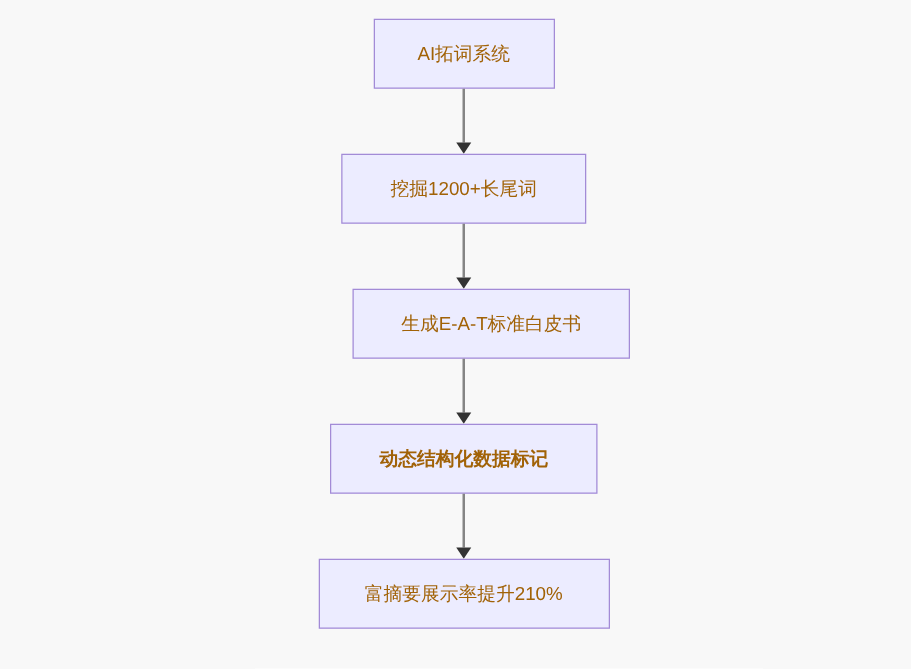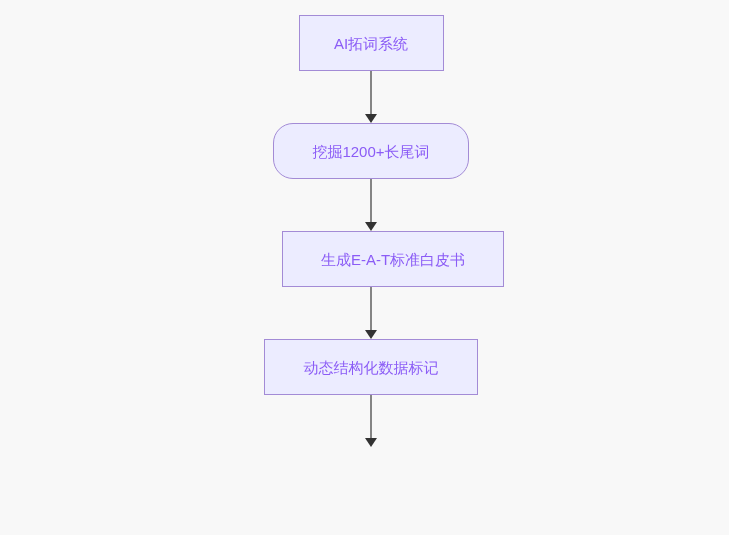--- a/index.html
+++ b/index.html
@@ -26,30 +26,30 @@
     align-items: center;
   }
   .flow-node {
     box-sizing: border-box;
     height: 56px;
     display: flex;
     align-items: center;
     justify-content: center;
     background: #ececff;
     border: 1.4px solid #a38bd6;
-    color: #8b5cf6;
+    color: #a16207;
     font-size: 15px;
     line-height: 1;
     white-space: nowrap;
     padding: 0 12px;
   }
   .flow-node.n1 { min-width: 145px; }
-  .flow-node.n2 { min-width: 196px; border-radius: 20px; }
+  .flow-node.n2 { min-width: 196px; }
   .flow-node.n3 { min-width: 222px; margin-left: 44px; }
-  .flow-node.n4 { min-width: 214px; }
+  .flow-node.n4 { min-width: 214px; font-weight: bold; }
   .flow-node.n5 { min-width: 233px; }
   .flow-arrow {
     height: 52px;
     display: flex;
     flex-direction: column;
     align-items: center;
     justify-content: flex-start;
   }
   .flow-arrow .shaft {
     width: 2px;
@@ -92,15 +92,16 @@
       <div class="head"></div>
     </div>
 
     <div class="flow-node n4">动态结构化数据标记</div>
 
     <div class="flow-arrow">
       <div class="shaft"></div>
       <div class="head"></div>
     </div>
 
+    <div class="flow-node n5">富摘要展示率提升210%</div>
 
   </div>
 </div>
 
 </body></html>

